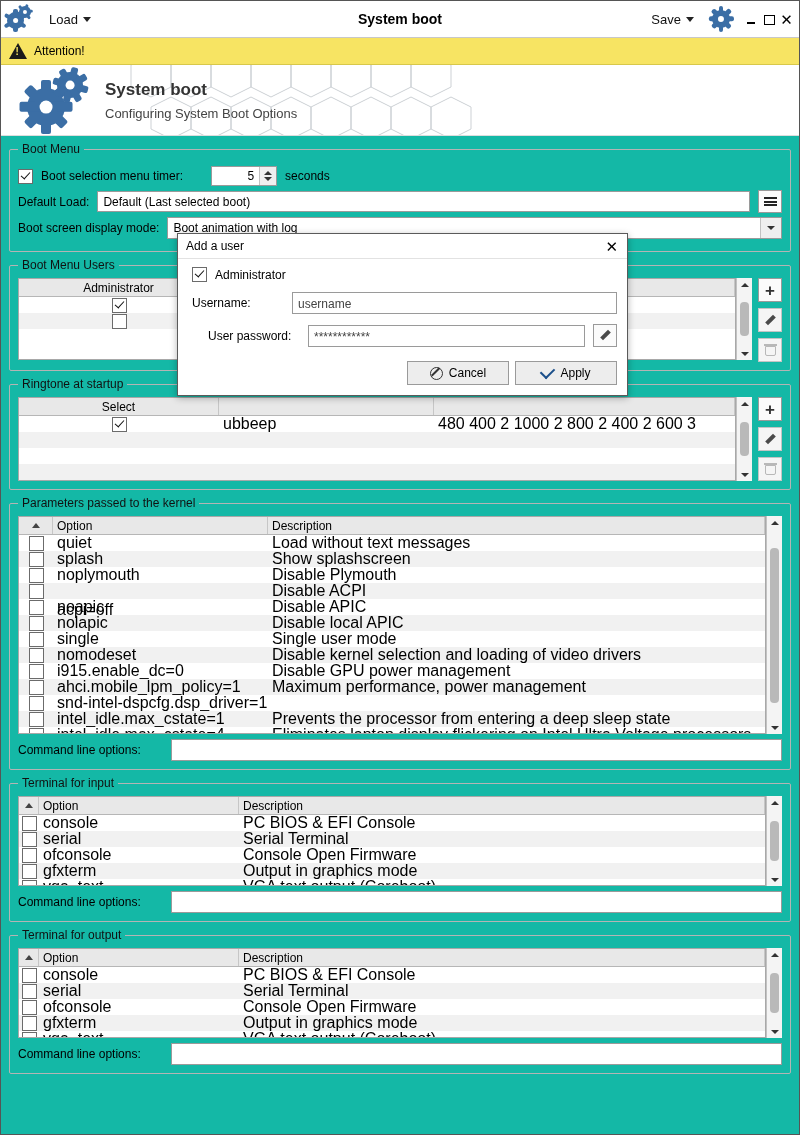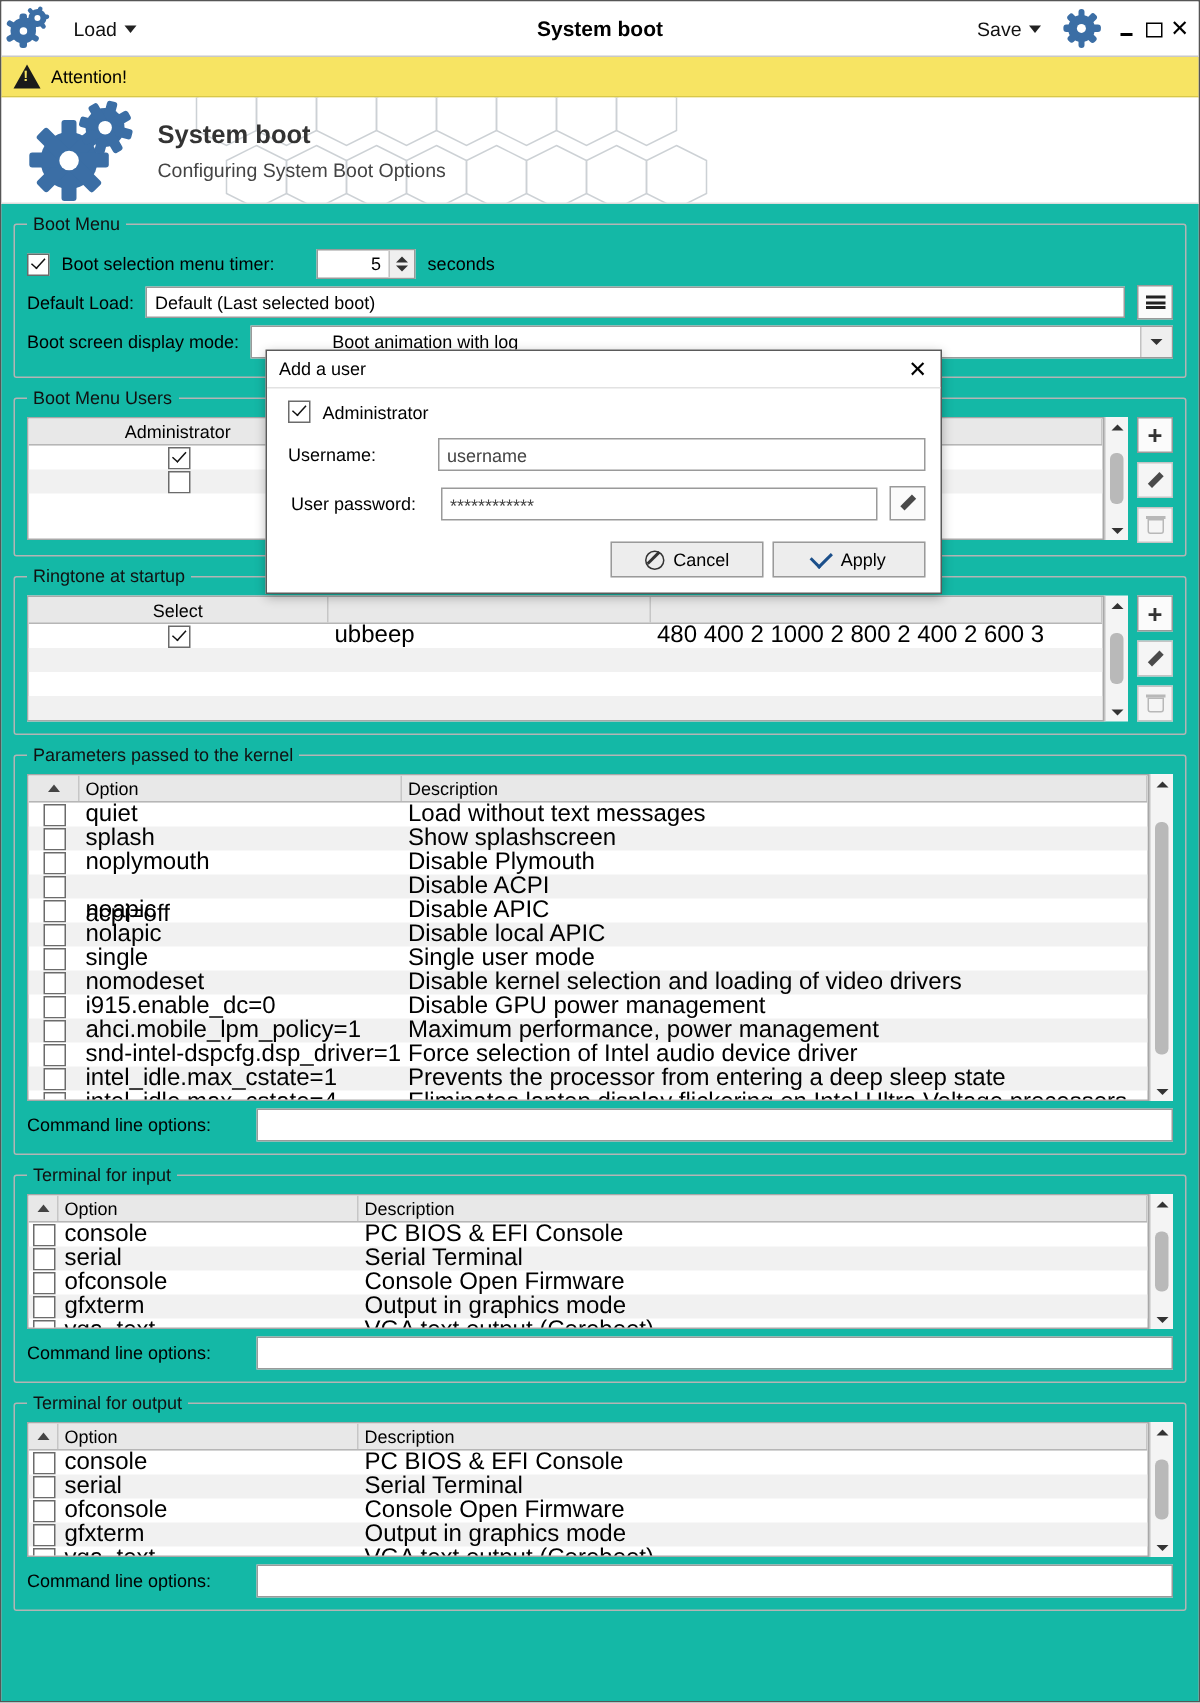--- a/index.html
+++ b/index.html
@@ -315,21 +315,20 @@
     display: flex;
     align-items: center;
     box-sizing: border-box;
   }
   .combo .txt {
     flex: 1;
     padding-left: 5px;
     font-size: 12px;
     white-space: nowrap;
     overflow: hidden;
-    margin-left: 48px;
   }
   .combo .arrow {
     width: 20px; height: 100%;
     background: #efefef;
     border-left: 1px solid #c2c2c2;
     display: flex;
     align-items: center;
     justify-content: center;
   }
 
@@ -895,21 +894,20 @@
                   <span class="checkbox"></span>
                 </div>
                 <div class="td" style="width: 215px;">ahci.mobile_lpm_policy=1</div>
                 <div class="td" style="flex: 1 1 0%;">Maximum performance, power management</div>
               </div>
               <div class="tr">
                 <div class="td" style="width: 34px; justify-content: center;">
                   <span class="checkbox"></span>
                 </div>
                 <div class="td" style="width: 215px;">snd-intel-dspcfg.dsp_driver=1</div>
-                <div class="td" style="flex: 1 1 0%;">Force selection of Intel audio device driver</div>
               </div>
               <div class="tr">
                 <div class="td" style="width: 34px; justify-content: center;">
                   <span class="checkbox"></span>
                 </div>
                 <div class="td" style="width: 215px;">intel_idle.max_cstate=1</div>
                 <div class="td" style="flex: 1 1 0%;">Prevents the processor from entering a deep sleep state</div>
               </div>
               <div class="tr">
                 <div class="td" style="width: 34px; justify-content: center;">
@@ -1076,21 +1074,21 @@
     <div class="modal-body">
       <div class="modal-row">
         <span class="checkbox checked" style="margin-left:4px;"></span>
         <span class="lbl">Administrator</span>
       </div>
       <div class="modal-row">
         <span class="lbl" style="margin-left:4px;">Username:</span>
         <div class="modal-input">username</div>
       </div>
       <div class="modal-row">
-        <span class="lbl" style="margin-left:6px;">User password:</span>
+        <span class="lbl" style="margin-left:20px;">User password:</span>
         <div class="modal-input">************</div>
         <div class="sq-btn">
             <span class="pencil"></span>
           </div>
       </div>
       <div class="modal-btns">
         <div class="btn">
           <span class="ban-icon"></span>
           <span>Cancel</span>
         </div>

